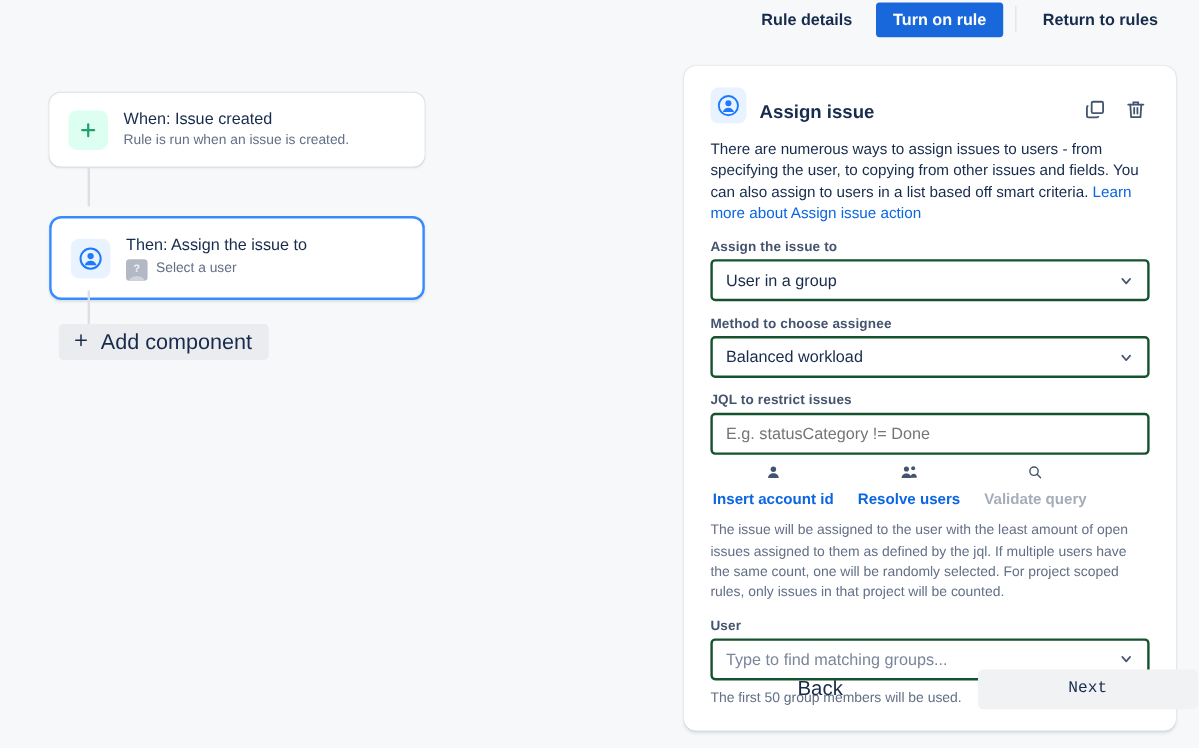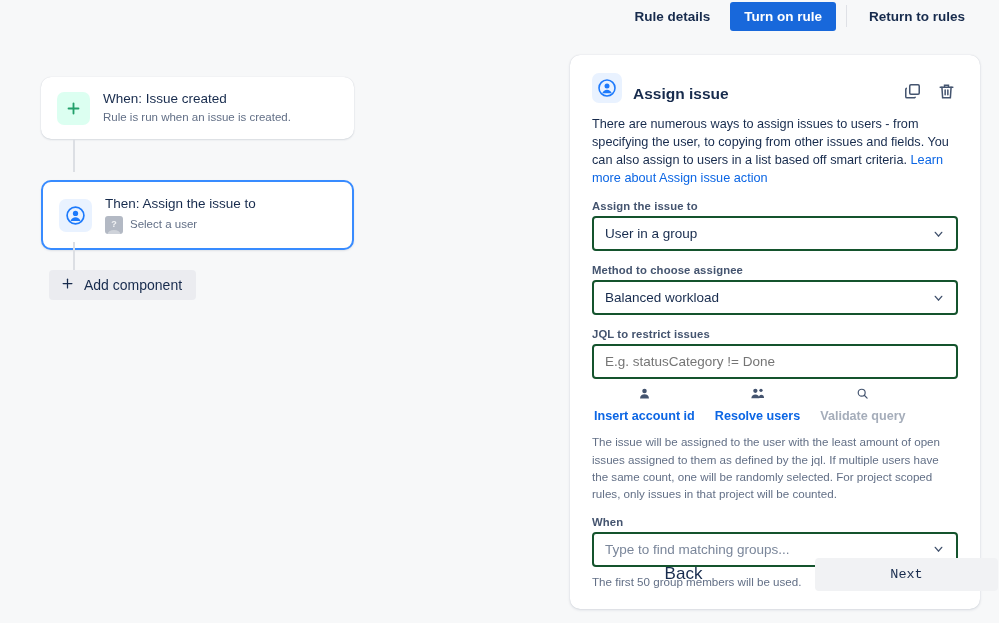--- a/index.html
+++ b/index.html
@@ -77,21 +77,21 @@
   }
   .connector.c1 { top: 107px; height: 33px; }
   .connector.c2 { top: 210px; height: 28px; }
 
   .add-component {
     position: absolute; left: 49px; top: 238px;
     height: 30px; display: inline-flex; align-items: center; gap: 9px;
     background: #ebecf0; border: none; border-radius: 4px;
     padding: 0 14px 0 11px; cursor: pointer;
     font-family: "Liberation Sans", sans-serif;
-    font-size: 14px; color: #172b4d; font-weight: 400;
+    font-size: 18px; color: #172b4d; font-weight: 400;
   }
 
   
   .panel {
     position: absolute; left: 570px; top: 55px; width: 410px; height: 554px;
     background: #ffffff; border-radius: 10px;
     box-shadow: 0 1px 3px rgba(9,30,66,0.13), 0 0 1px rgba(9,30,66,0.18);
     padding: 18px 22px 0 22px;
   }
   .panel-head { display: flex; align-items: flex-end; gap: 11px; }
@@ -311,21 +311,21 @@
               <line x1="15.3" y1="15.3" x2="20.5" y2="20.5"></line>
           </svg>
         </span>
         <span>Validate query</span>
       </button>
     </div>
 
     <div class="helper">The issue will be assigned to the user with the least amount of open issues assigned to them as defined by the jql. If multiple users have the same count, one will be randomly selected. For project scoped rules, only issues in that project will be counted.</div>
 
     <div class="field">
-      <div class="field-label">When</div>
+      <div class="field-label">User</div>
       <div class="control placeholder-text">
         <span>Type to find matching groups...</span>
         <span class="chev">
           <svg width="13" height="13" viewBox="0 0 24 24" fill="none" stroke="#44546f" stroke-width="2.6" stroke-linecap="round" stroke-linejoin="round">
               <polyline points="6 9 12 16 18 9"></polyline>
             </svg>
         </span>
       </div>
       <div class="helper tight">The first 50 group members will be used.</div>
     </div>

